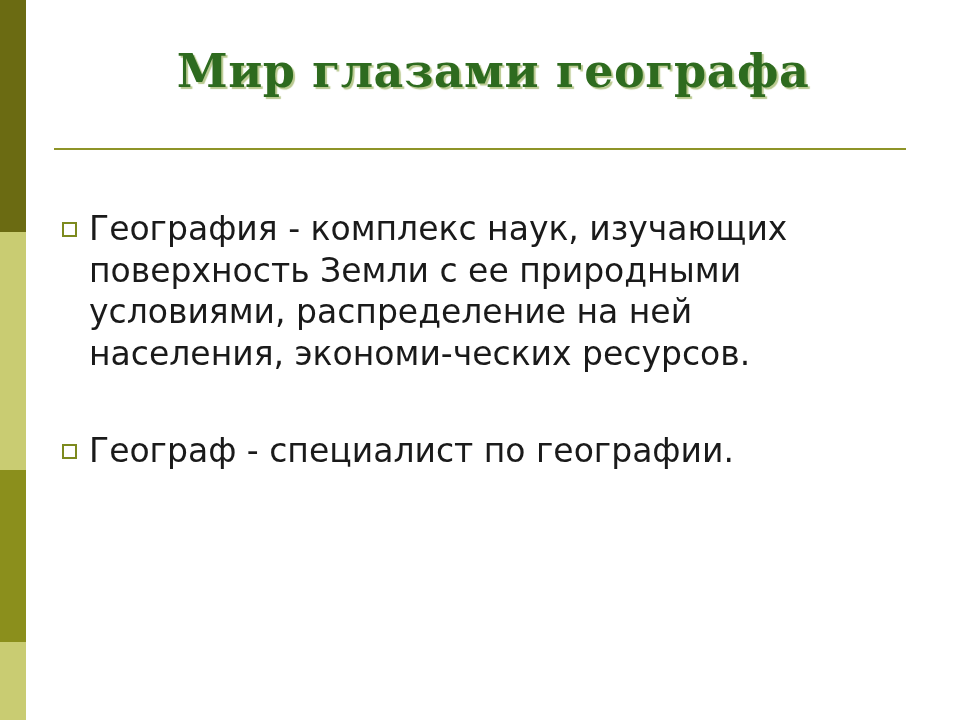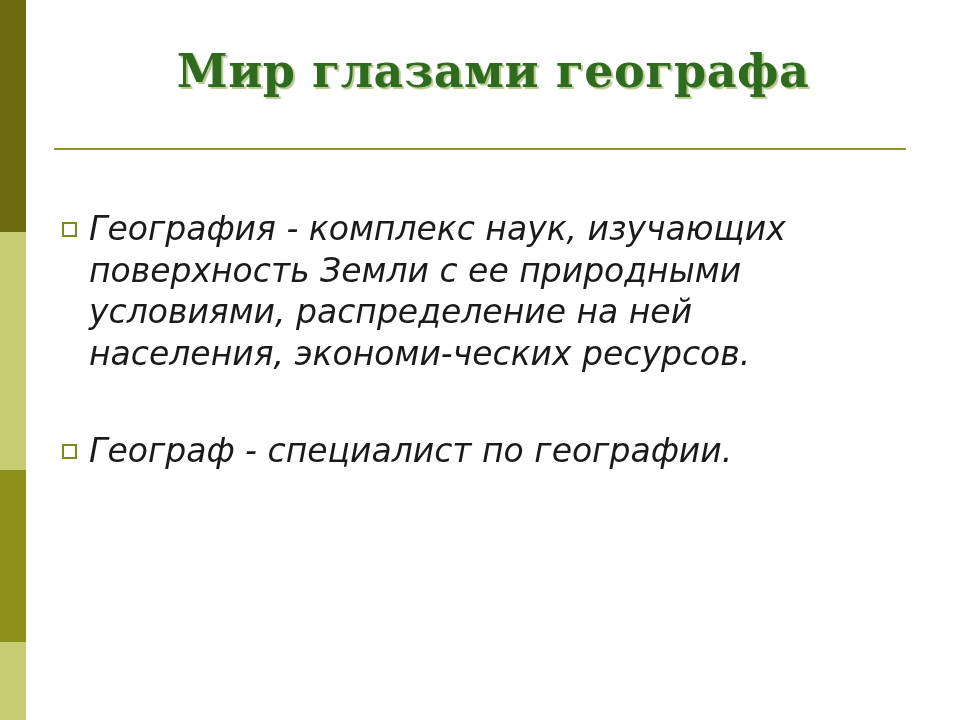--- a/index.html
+++ b/index.html
@@ -66,21 +66,20 @@
     width: 852px;
     height: 2px;
     background: #8e9428;
   }
 
   .body {
     position: absolute;
     top: 208px;
     left: 36px;
     right: 63px;
-    font-style: italic;
   }
 
   .bullet-item {
     display: flex;
     align-items: flex-start;
     margin-bottom: 56px;
   }
   .bullet-item:last-child { margin-bottom: 0; justify-content: flex-end; }
 
   .bullet-marker {

